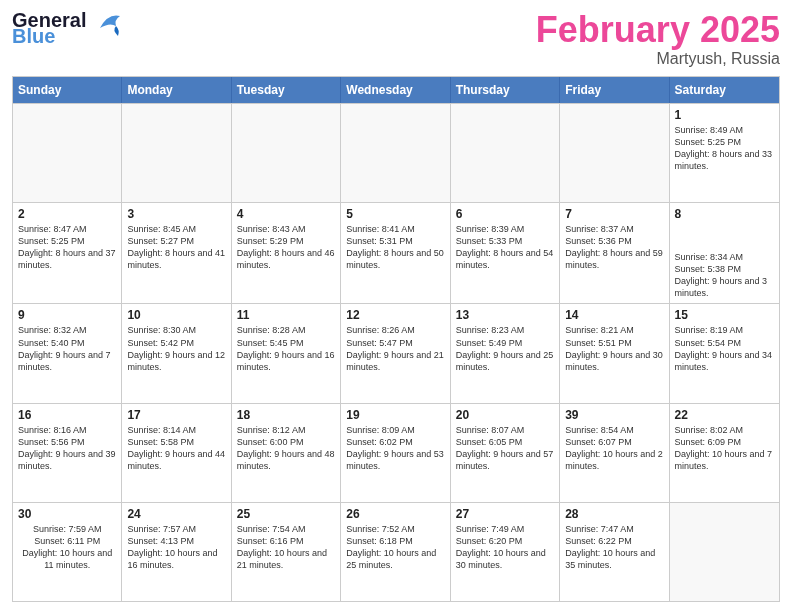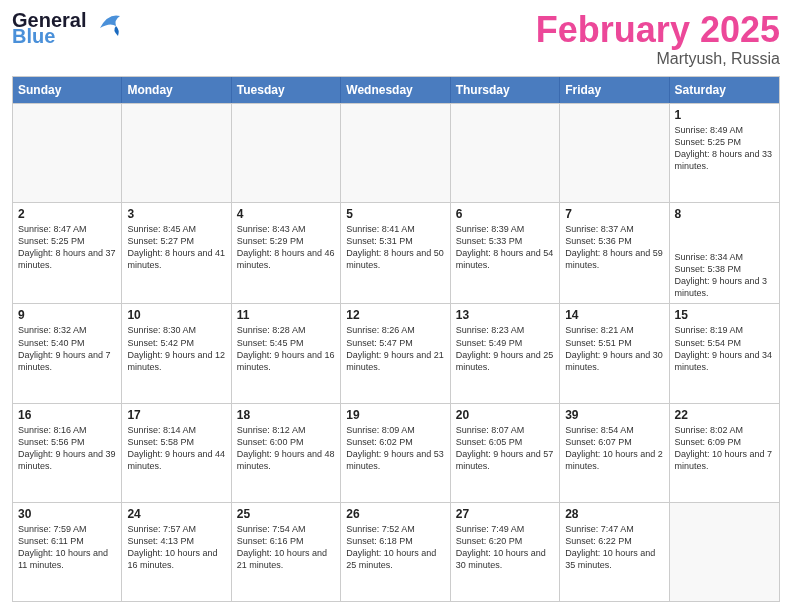--- a/index.html
+++ b/index.html
@@ -272,21 +272,21 @@
           <div class="cal-cell">
             <div class="day-num">22</div>
             <div class="day-info" style="white-space: pre-line;">Sunrise: 8:02 AM
 Sunset: 6:09 PM
 Daylight: 10 hours and 7 minutes.</div>
           </div>
         </div>
         <div class="cal-row">
           <div class="cal-cell">
             <div class="day-num">30</div>
-            <div class="day-info" style="white-space: pre-line;">Sunrise: 7:59 AM
+            <div class="day-info" style="white-space: pre-line; text-align: center;">Sunrise: 7:59 AM
 Sunset: 6:11 PM
 Daylight: 10 hours and 11 minutes.</div>
           </div>
           <div class="cal-cell">
             <div class="day-num">24</div>
             <div class="day-info" style="white-space: pre-line;">Sunrise: 7:57 AM
 Sunset: 4:13 PM
 Daylight: 10 hours and 16 minutes.</div>
           </div>
           <div class="cal-cell">

